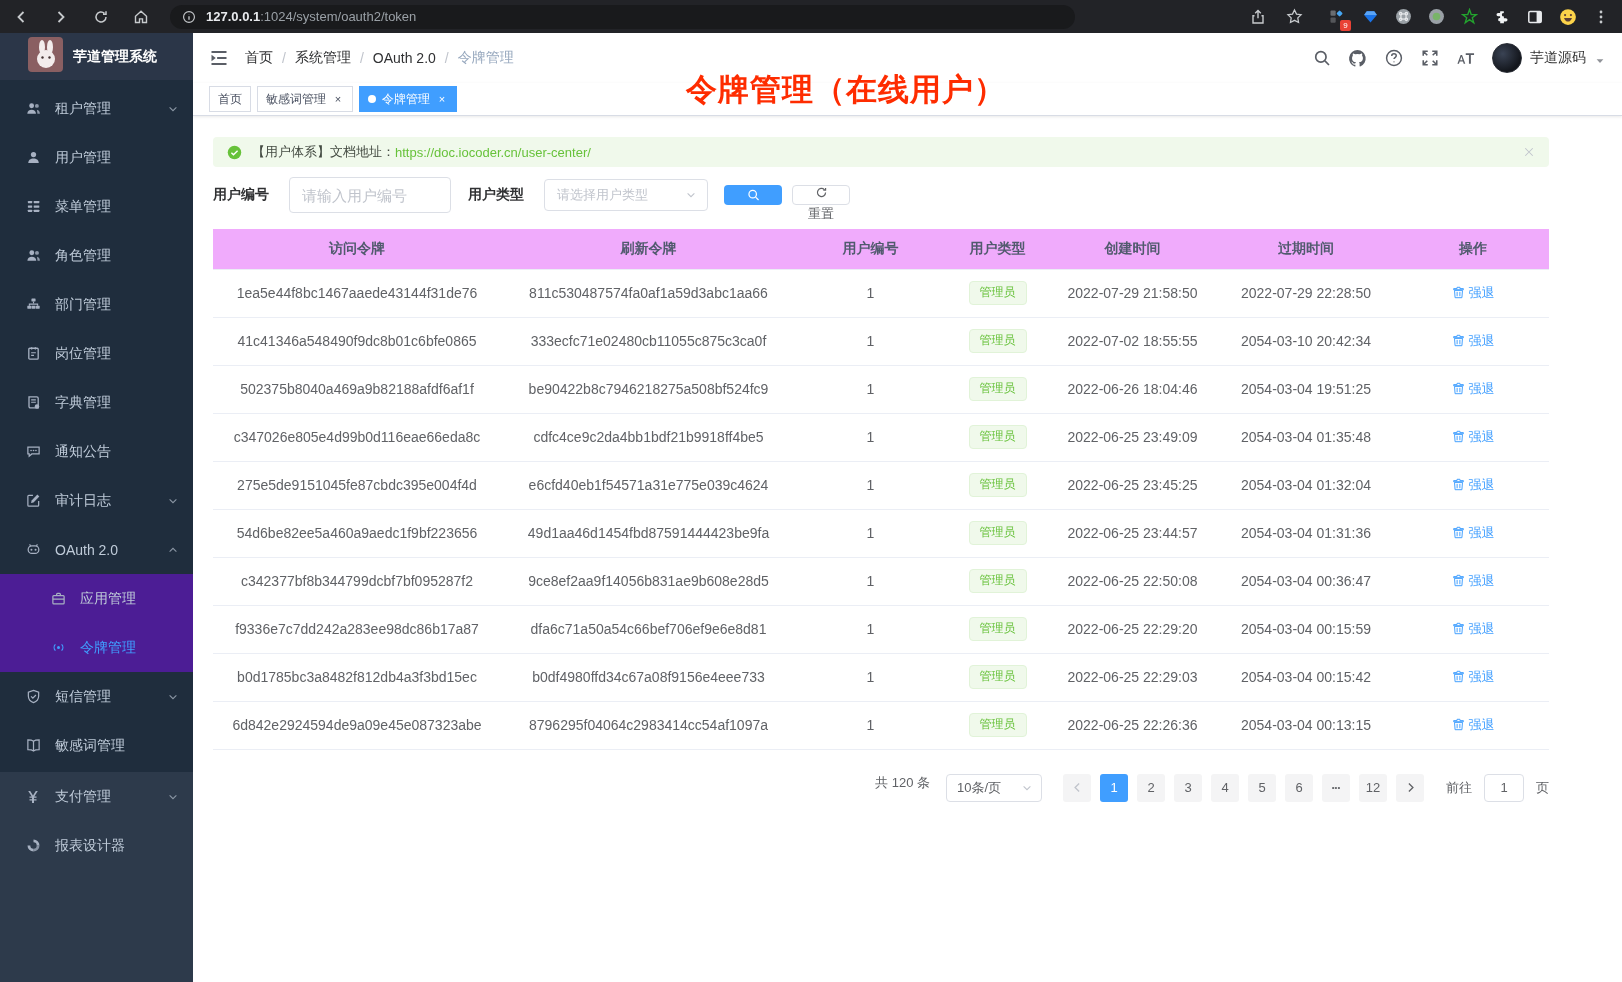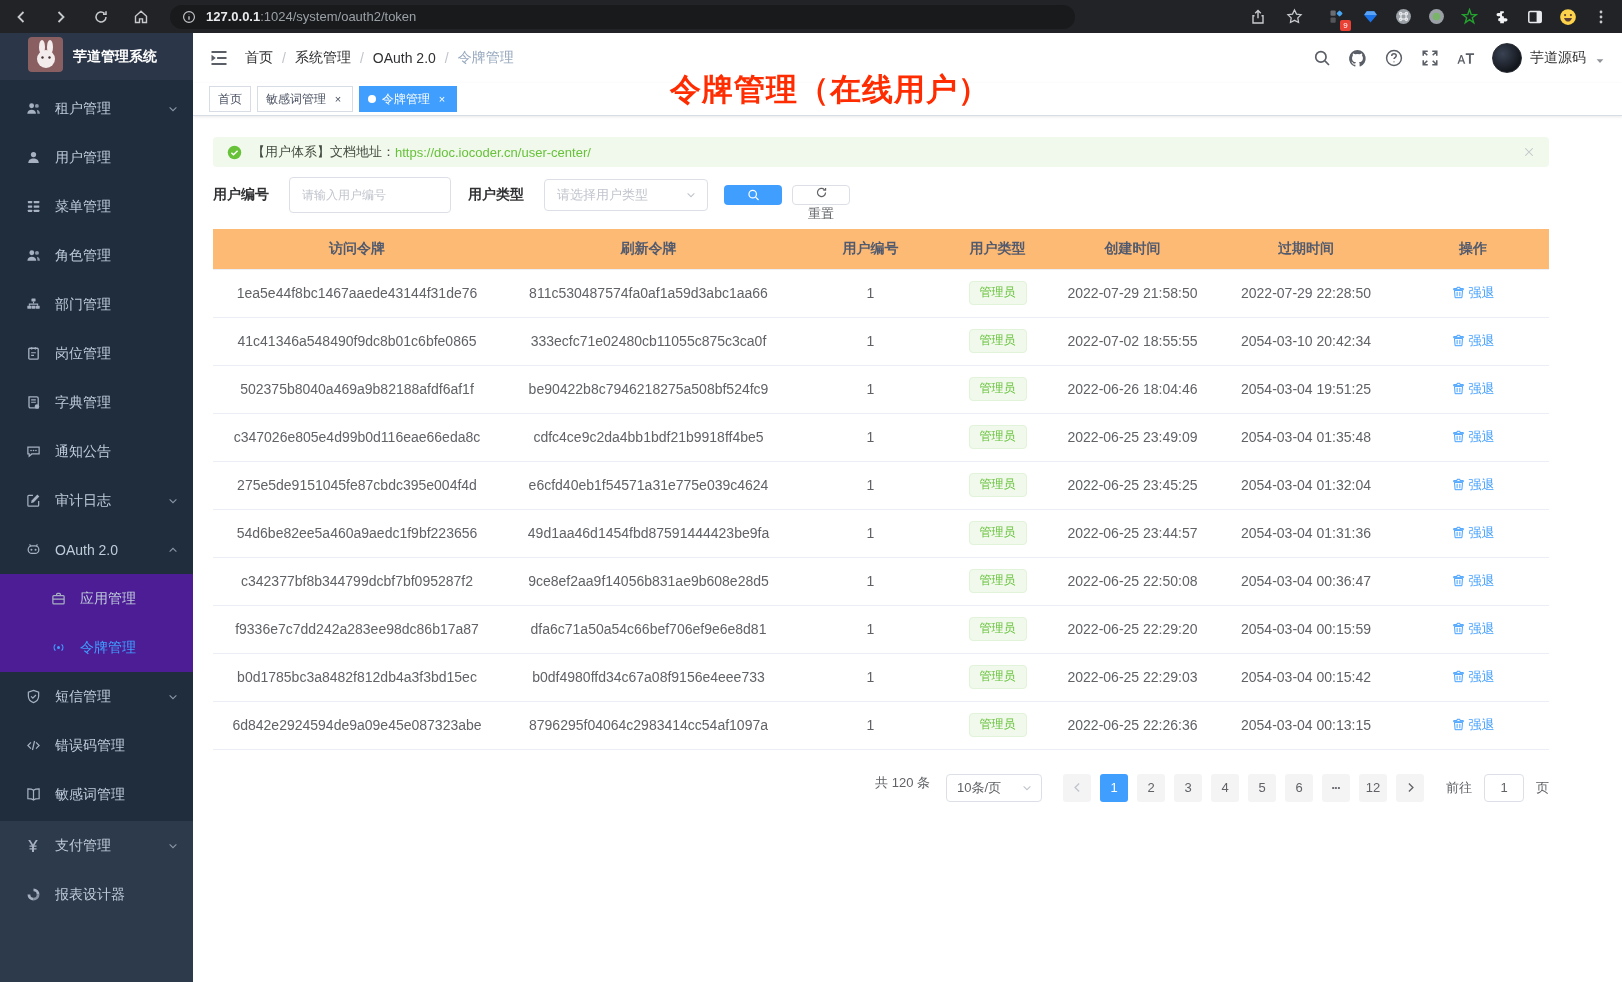--- a/index.html
+++ b/index.html
@@ -59,49 +59,49 @@
   .panel { width: 1336px; }
 
   .alert { height: 30px; background: #f0f9eb; border-radius: 4px; display: flex; align-items: center; padding: 0 14px; font-size: 13px; }
   .alert .a-ic { width: 15px; height: 15px; display: inline-flex; margin-right: 10px; }
   .alert .a-text { color: #444b42; }
   .alert .a-link { color: var(--success, #67c23a); cursor: pointer; }
   .alert .a-close { margin-left: auto; color: #c0c4cc; width: 12px; height: 12px; display: inline-flex; cursor: pointer; }
 
   .filters { display: flex; align-items: center; margin-top: 12px; height: 32px; }
   .f-label { font-size: 14px; font-weight: bold; color: #303133; margin-right: 20px; white-space: nowrap; }
-  .f-input { width: 162px; height: 32px; border: 1px solid #dcdfe6; border-radius: 4px; padding: 17px 12px; font-size: 12px; color: #606266; outline: none; font-family: inherit; }
+  .f-input { width: 162px; height: 32px; border: 1px solid #dcdfe6; border-radius: 4px; padding: 17px 12px; font-size: 15px; color: #606266; outline: none; font-family: inherit; }
   .f-input::placeholder { color: #c0c4cc; }
   .f-select { width: 164px; height: 32px; border: 1px solid #dcdfe6; border-radius: 4px; padding: 0 10px 0 12px; font-size: 13px; display: flex; align-items: center; justify-content: space-between; color: #c0c4cc; margin-left: 19px; cursor: pointer; background: #fff; }
   .f-select .sel-caret { color: #c0c4cc; display: inline-flex; }
   .gap2 { margin-left: 17px; }
   .btn { height: 20px; border-radius: 4px; font-size: 13px; display: inline-flex; align-items: center; gap: 6px; padding: 0 15px; cursor: pointer; border: 1px solid transparent; font-family: Liberation Mono, monospace; flex-direction: column; }
   .btn-primary { background: var(--accent, #409eff); color: #fff; margin-left: 16px; }
   .btn-plain { background: #fff; border-color: #dcdfe6; color: #606266; margin-left: 10px; }
   .btn .b-ic { width: 13px; height: 13px; display: inline-flex; }
 
   table.data { width: 1336px; border-collapse: collapse; margin-top: 18px; table-layout: fixed; }
-  table.data th { height: 40px; background: #fdba74; color: #515a6e; font-size: 14px; font-weight: bold; border-bottom: 1px solid #ebeef5; text-align: center; }
+  table.data th { height: 40px; background: #f0abfc; color: #515a6e; font-size: 14px; font-weight: bold; border-bottom: 1px solid #ebeef5; text-align: center; }
   table.data td { height: 48px; color: #606266; font-size: 14px; text-align: center; border-bottom: 1px solid #ebeef5; white-space: nowrap; overflow: hidden; }
   .badge { display: inline-block; padding: 3px 10px; font-size: 12px; color: var(--success, #67c23a); background: #f0f9eb; border: 1px solid #e1f3d8; border-radius: 4px; line-height: 1.3; }
   .act-link { color: var(--accent, #409eff); font-size: 13px; display: inline-flex; align-items: center; gap: 4px; cursor: pointer; }
   .act-link .t-ic { width: 13px; height: 13px; display: inline-flex; }
 
   .pagination { width: 1336px; display: flex; justify-content: flex-end; align-items: flex-start; margin-top: 24px; font-size: 13px; color: #606266; }
   .pg-total { margin-right: 16px; }
   .pg-size { width: 96px; height: 28px; border: 1px solid #dcdfe6; border-radius: 4px; display: flex; align-items: center; justify-content: space-between; padding: 0 8px 0 10px; color: #606266; cursor: pointer; margin-right: 21px; background: #fff; }
   .pg-size .sel-caret { color: #c0c4cc; display: inline-flex; }
   .pg-btn { min-width: 28px; height: 28px; border-radius: 3px; background: #f4f4f5; color: #606266; display: inline-flex; align-items: center; justify-content: center; margin-left: 9px; cursor: pointer; font-size: 13px; padding: 0 4px; }
   .pg-btn.active { background: var(--accent, #409eff); color: #fff; cursor: default; }
   .pg-btn.disabled { color: #c0c4cc; cursor: default; }
   .pg-btn .pg-ic { display: inline-flex; }
   .pg-goto { margin-left: 22px; display: flex; align-items: center; gap: 12px; }
   .pg-input { width: 40px; height: 28px; border: 1px solid #dcdfe6; border-radius: 4px; text-align: center; font-size: 13px; color: #606266; outline: none; font-family: inherit; }
 
-  .red-note { position: absolute; left: 670px; top: 69px; font-size: 31px; font-weight: bold; color: var(--annotation, #fe2c00); white-space: nowrap; z-index: 5; letter-spacing: 1px; pointer-events: none; }
+  .red-note { position: absolute; left: 686px; top: 69px; font-size: 31px; font-weight: bold; color: var(--annotation, #fe2c00); white-space: nowrap; z-index: 5; letter-spacing: 1px; pointer-events: none; }
 </style>
 </head>
 <body>
 
 <div class="browser">
   <div class="nav-group" id="browser-nav">
       <span class="bicon">
         <svg width="16" height="16" viewBox="0 0 16 16" fill="currentColor">
           <path d="M10.5 3L5.5 8l5 5" fill="none" stroke="currentColor" stroke-width="1.8"></path>
         </svg>
@@ -392,28 +392,20 @@
           <span class="mi-label">短信管理</span>
           <span class="mi-chevron">
             <svg width="12" height="12" viewBox="0 0 16 16" fill="currentColor">
               <path d="M3.5 5.8L8 10.3l4.5-4.5" fill="none" stroke="currentColor" stroke-width="1.4"></path>
             </svg>
           </span>
         </div>
         <div class="menu-item">
           <span class="mi-icon">
             <svg width="15" height="15" viewBox="0 0 16 16" fill="currentColor">
-              <path d="M5.3 4.6L2 8l3.3 3.4M10.7 4.6L14 8l-3.3 3.4M9.1 3.2L6.9 12.8" fill="none" stroke="currentColor" stroke-width="1.3"></path>
-            </svg>
-          </span>
-          <span class="mi-label">错误码管理</span>
-        </div>
-        <div class="menu-item">
-          <span class="mi-icon">
-            <svg width="15" height="15" viewBox="0 0 16 16" fill="currentColor">
               <path d="M8 3.4C6.8 2.5 4.8 2.1 2 2.1v10.4c2.8 0 4.8.4 6 1.3 1.2-.9 3.2-1.3 6-1.3V2.1c-2.8 0-4.8.4-6 1.3zM8 3.4v10.4" fill="none" stroke="currentColor" stroke-width="1.3"></path>
             </svg>
           </span>
           <span class="mi-label">敏感词管理</span>
         </div>
       </div>
     <div id="menu-light">
         <div class="menu-item">
           <span class="mi-icon">
             <svg width="16" height="16" viewBox="0 0 16 16" fill="currentColor">

